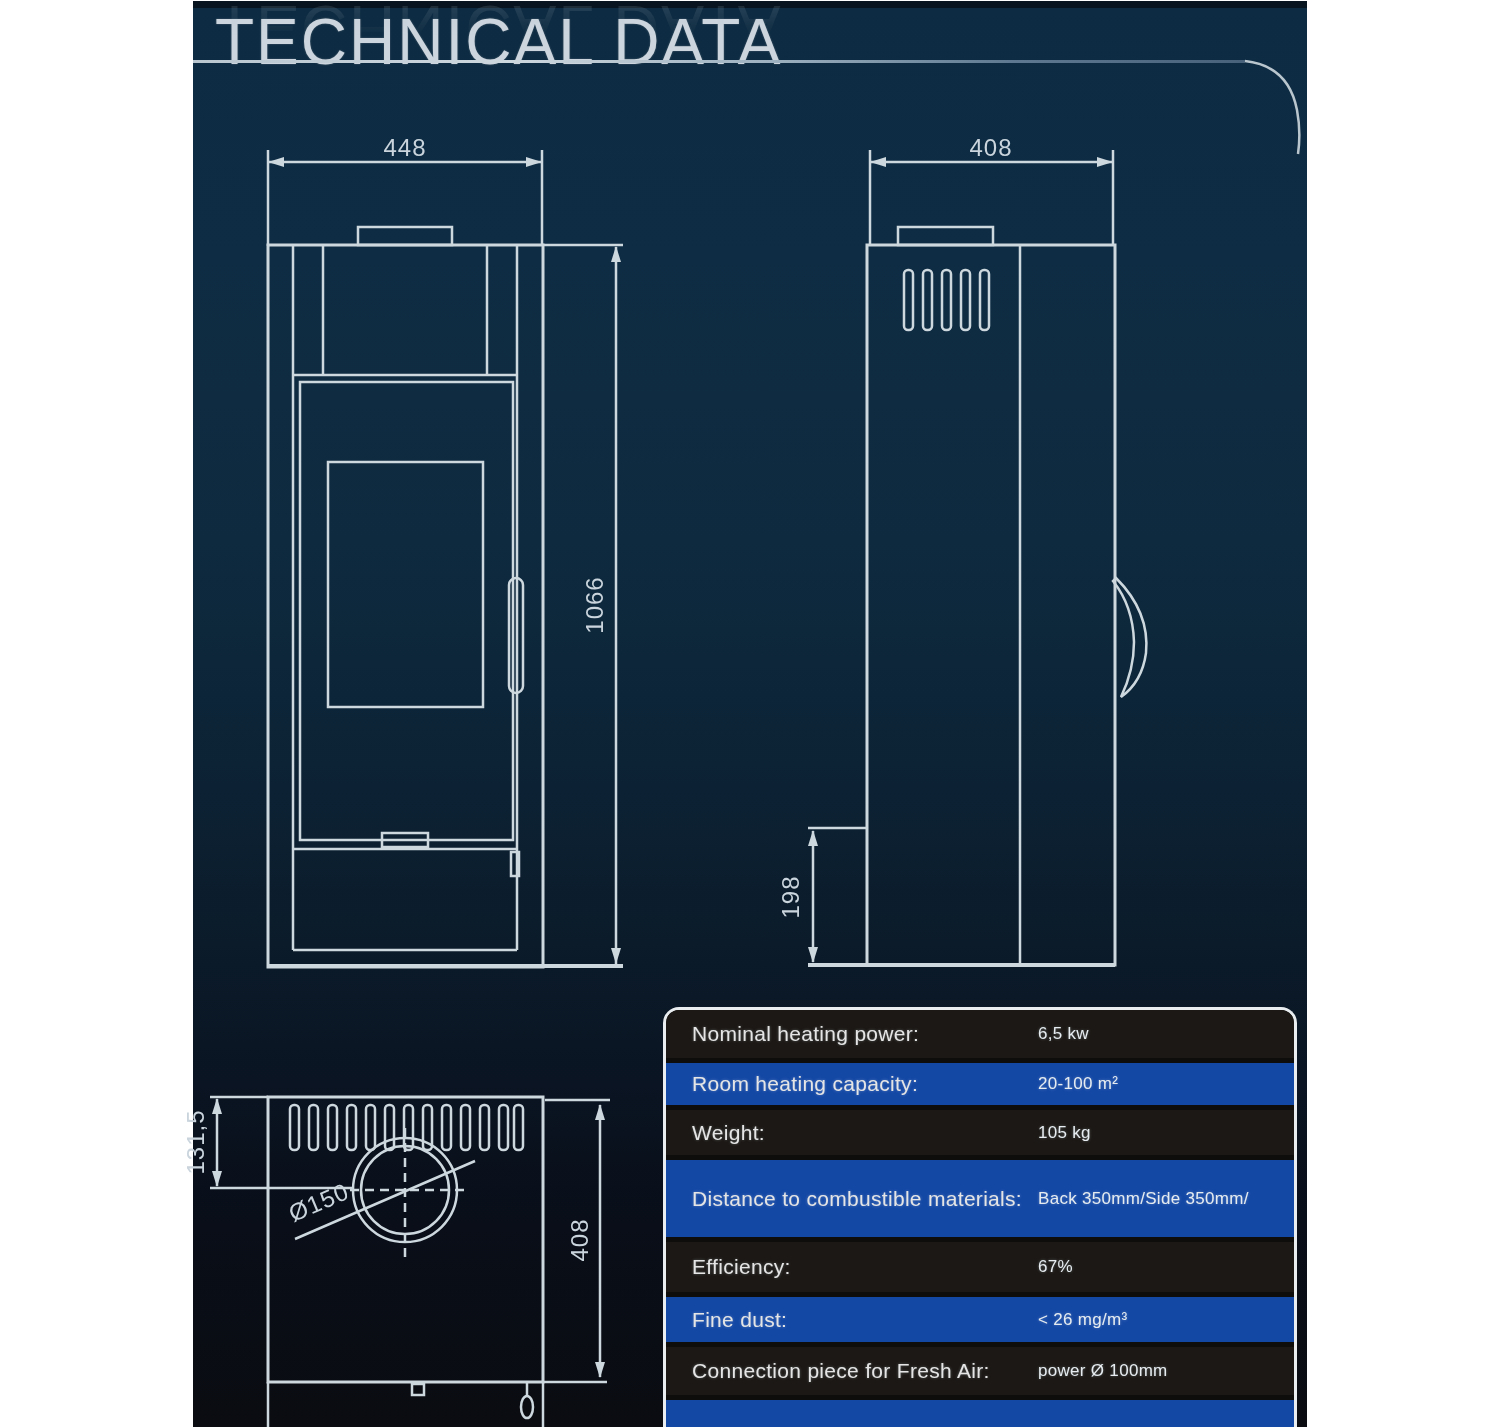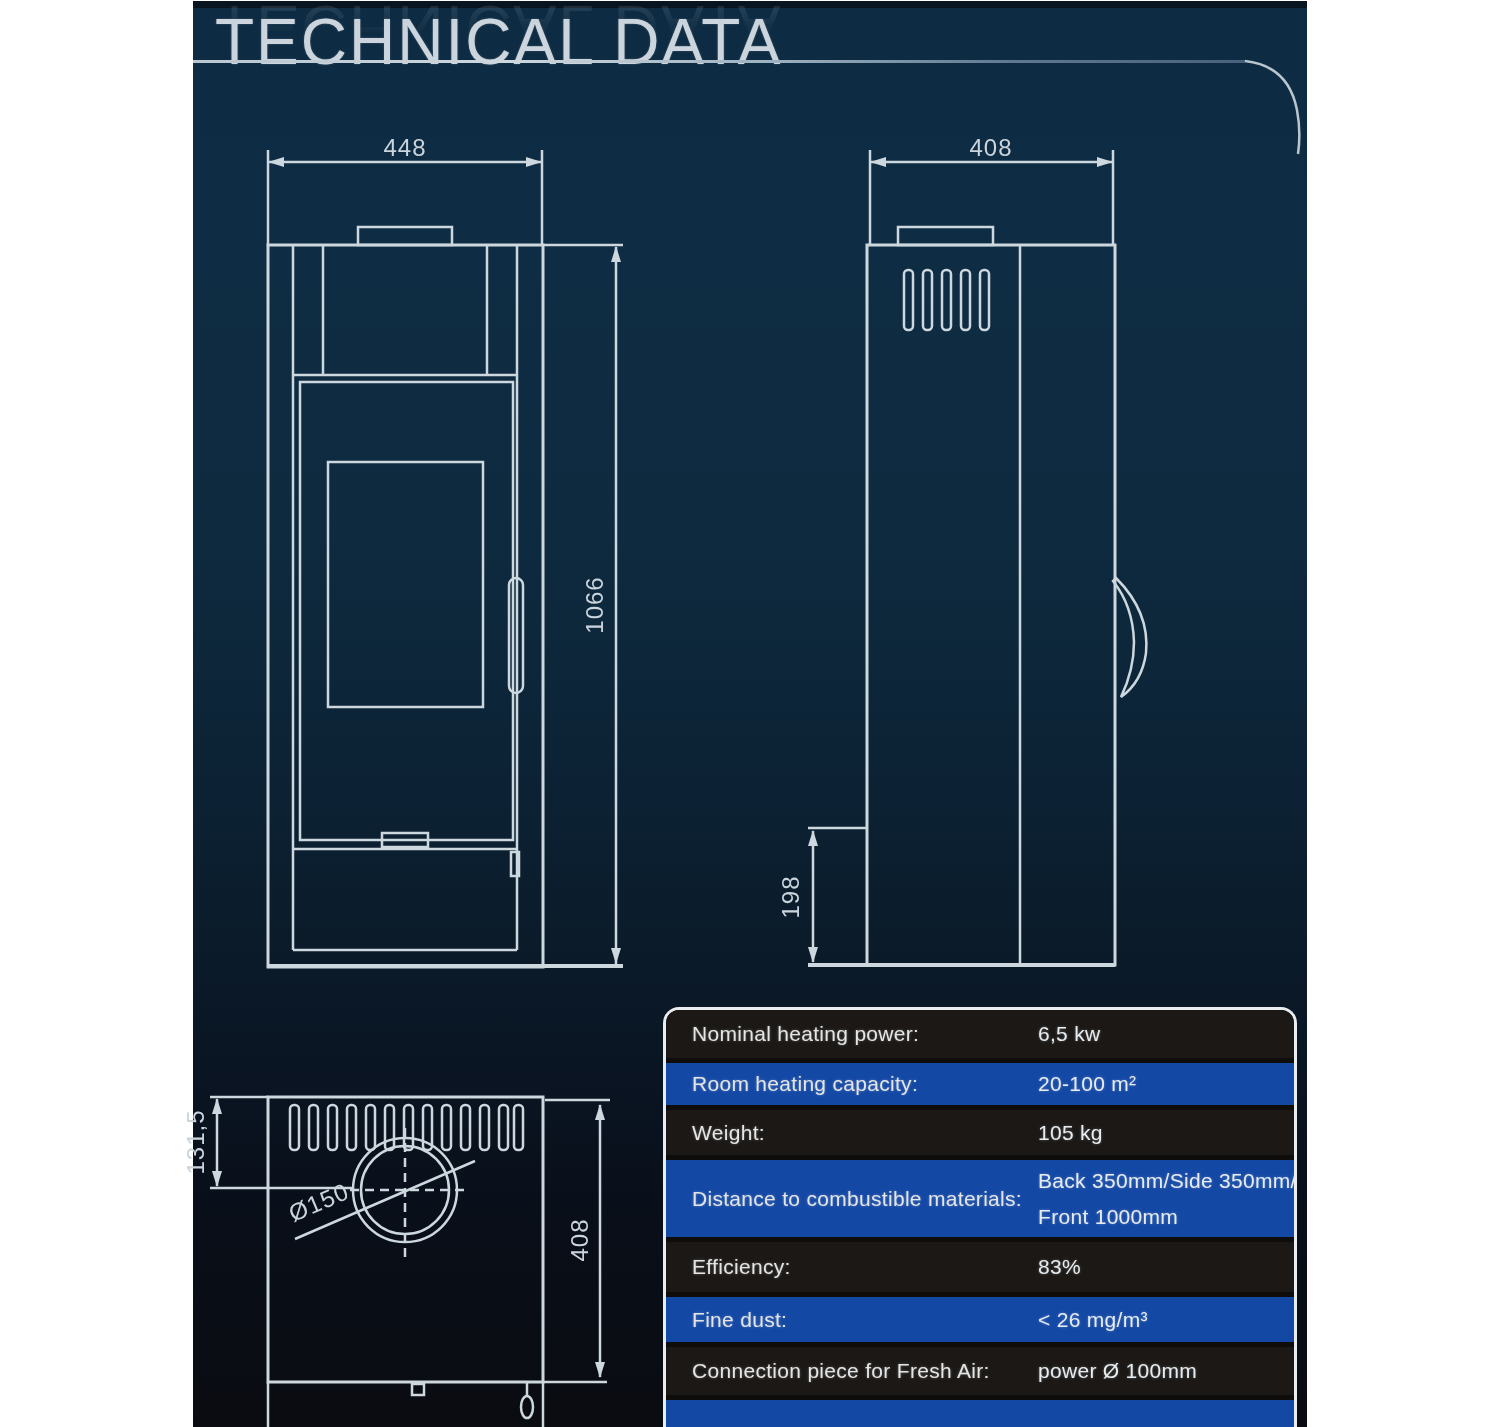--- a/index.html
+++ b/index.html
@@ -47,21 +47,21 @@
   .spec-row{position:relative;width:100%;margin-bottom:5px;}
   .spec-row.dark{background:#1b1815;}
   .spec-row.blue{background:#1448a5;}
   .spec-label{
     position:absolute;left:26px;top:50%;transform:translateY(-50%);
     color:#e5e5e5;font-size:21px;letter-spacing:.3px;
     text-shadow:0 0 3px rgba(230,240,250,.35);white-space:nowrap;
   }
   .spec-value{
     position:absolute;left:372px;top:50%;transform:translateY(-50%);
-    color:#e6ecf0;font-size:21px;letter-spacing:.3px;
+    color:#e6ecf0;font-size:17px;letter-spacing:.3px;
     text-shadow:0 0 3px rgba(230,240,250,.35);white-space:nowrap;line-height:36px;
   }
 </style>
 </head>
 <body>
 
 <div class="content">
   <div class="topstrip"></div>
   <div class="page-title">TECHNICAL DATA</div>
   <div class="page-title-reflection">TECHNICAL DATA</div>
@@ -205,26 +205,25 @@
     <div class="spec-value">20-100 m²</div>
   </div>
   <div class="spec-row dark" style="height:45px">
     <div class="spec-label">Weight:</div>
     <div class="spec-value">105 kg</div>
   </div>
   <div class="spec-row blue" style="height:77px">
     <div class="spec-label">Distance to combustible materials:</div>
     <div class="spec-value">
       <div>Back 350mm/Side 350mm/</div>
-      <div>Front 1000mm</div>
     </div>
   </div>
   <div class="spec-row dark" style="height:50px">
     <div class="spec-label">Efficiency:</div>
-    <div class="spec-value">83%</div>
+    <div class="spec-value">67%</div>
   </div>
   <div class="spec-row blue" style="height:45px">
     <div class="spec-label">Fine dust:</div>
     <div class="spec-value">&lt; 26 mg/m³</div>
   </div>
   <div class="spec-row dark" style="height:48px">
     <div class="spec-label">Connection piece for Fresh Air:</div>
     <div class="spec-value">power Ø 100mm</div>
   </div>
   <div class="spec-row blue" style="height:45px">

